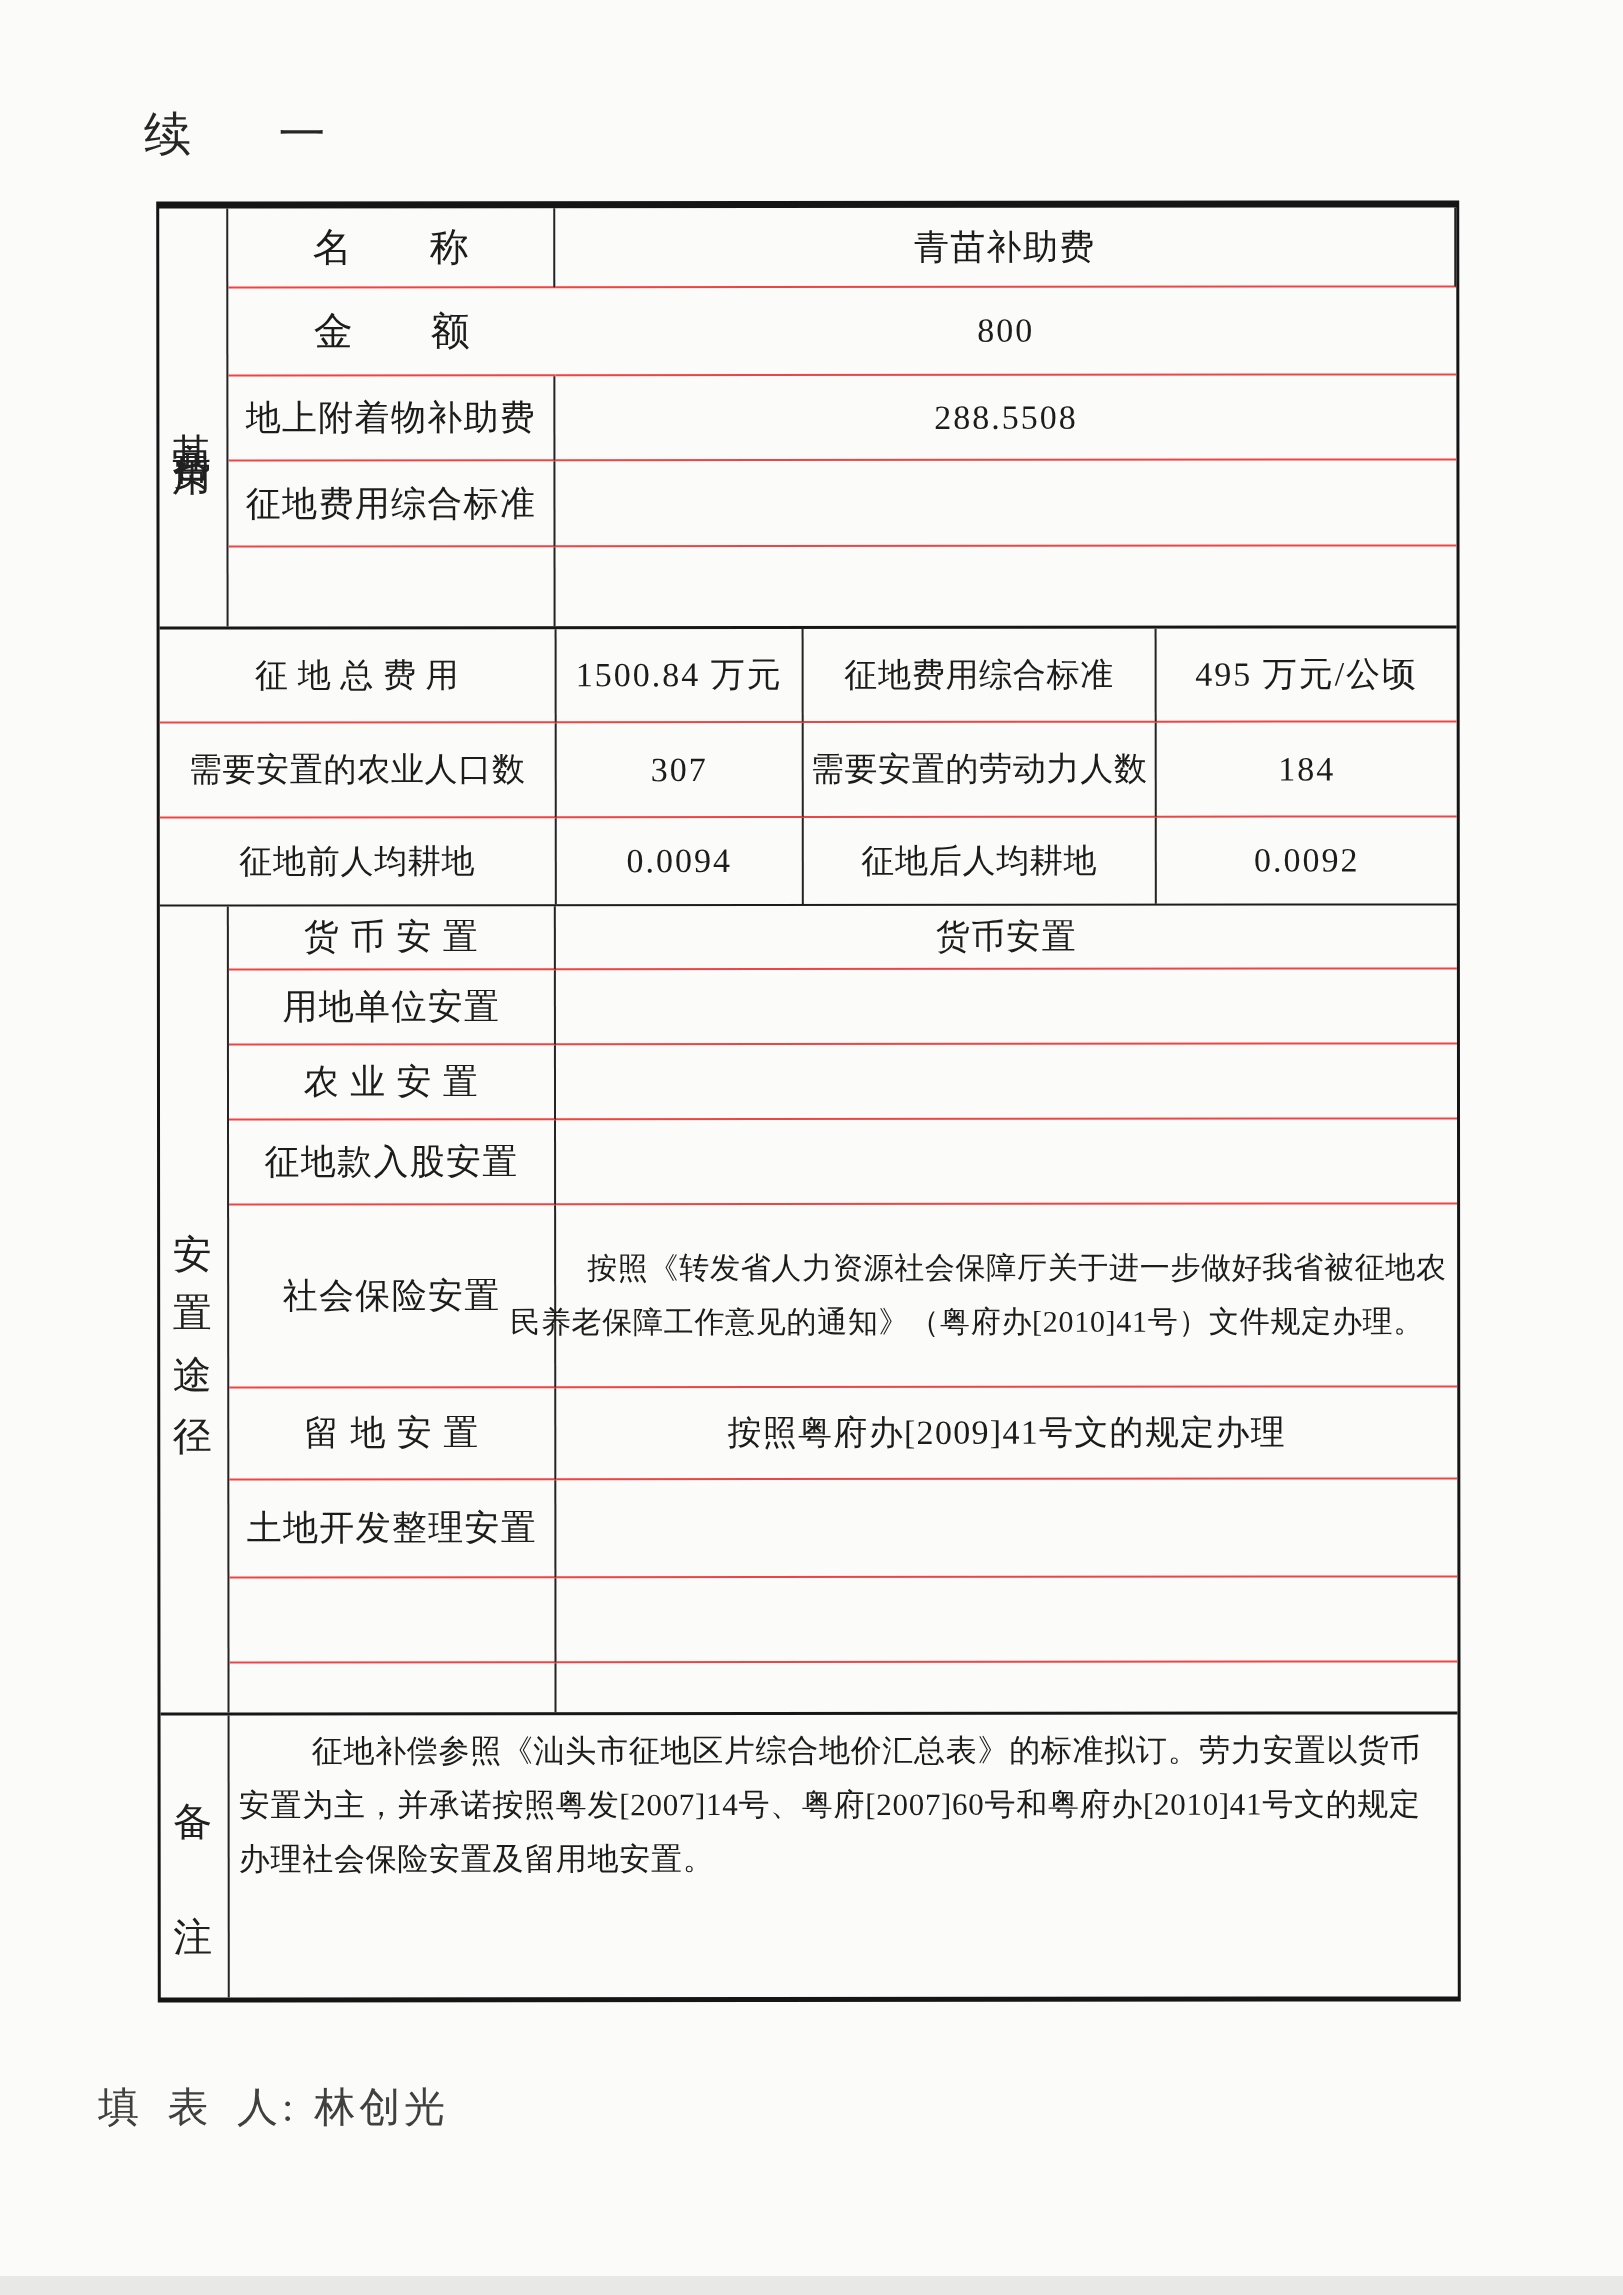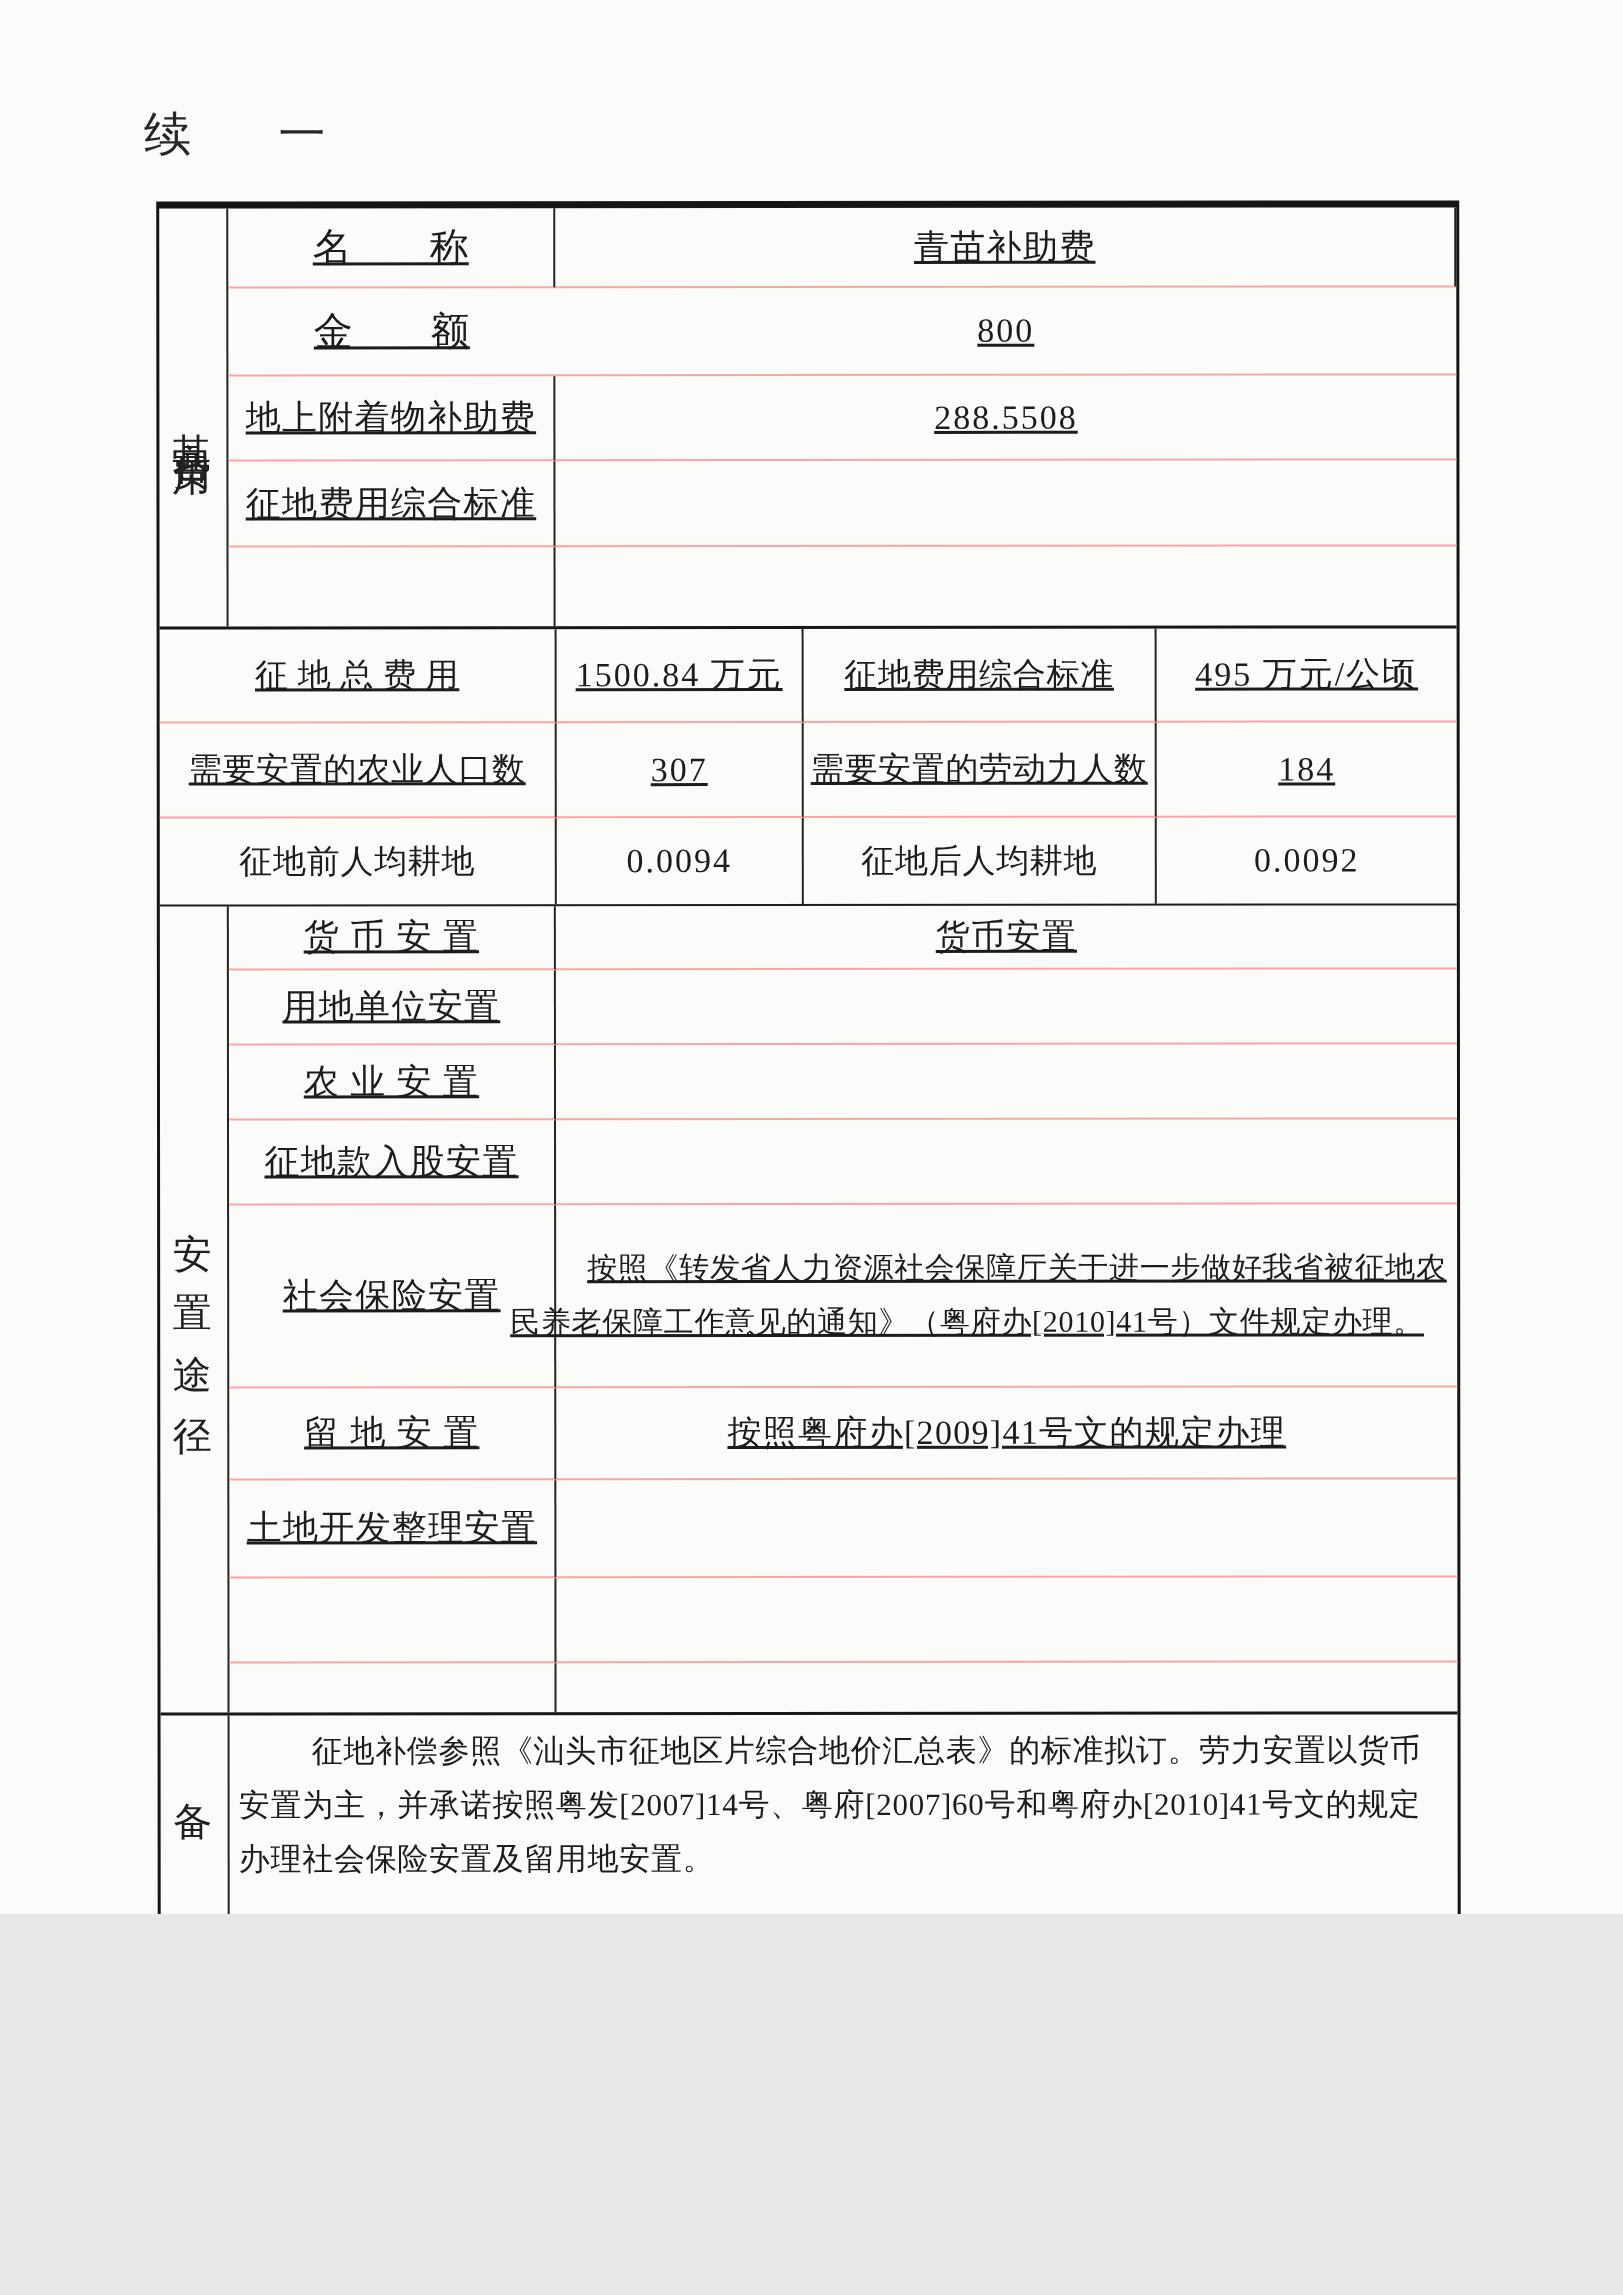--- a/index.html
+++ b/index.html
@@ -1,18 +1,18 @@
 <!DOCTYPE html>
 <html style="font-size:10.5px"><head>
 <meta charset="utf-8">
 <style>
   html,body{margin:0;padding:0;background:#e8e8e6;}
   .page{
     position:relative;
-    width:1623px;height:1914px;
+    width:1623px;height:2276px;
     background:#fbfbf9;
     font-family:"Liberation Serif","DejaVu Serif",serif;
     color:#1c1c1c;
     overflow:hidden;
   }
   .cont-label{
     position:absolute;left:144px;top:103px;
     font-size:47px;letter-spacing:3.9px;word-spacing:68px;
     color:#262626;
   }
@@ -29,21 +29,21 @@
   .sec{display:grid;box-sizing:border-box;}
   .sec-other{height:424px;grid-template-columns:69px 327px 1fr;grid-template-rows:80px 88px 85px 86px 1fr;}
   .sec-summary{height:281px;border-top:3.9px solid #171717;grid-template-columns:397px 247px 353px 1fr;grid-template-rows:94px 95px 1fr;}
   .sec-resettle{height:819px;border-top:2.6px solid #1d1d1d;grid-template-columns:69px 327px 1fr;grid-template-rows:64px 75px 75px 85px 183px 92px 98px 85px 1fr;}
   .sec-remarks{flex:1;border-top:3.9px solid #171717;grid-template-columns:69px 1fr;}
   .cell{
     display:flex;align-items:center;justify-content:center;
     box-sizing:border-box;text-align:center;
   }
   .br{border-right:2px solid #242424;}
-  .bb{border-bottom:2px solid #fca5a5;text-decoration:underline;}
+  .bb{border-bottom:2px solid #ef4444;}
   .vlabel{
     writing-mode:vertical-lr;text-orientation:upright;
     text-align:center;line-height:65px;font-size:39px;
     box-sizing:border-box;color:#202020;
   }
   .vlabel-fees{letter-spacing:9.2px;padding-top:4.6px;grid-row:1/6;}
   .vlabel-resettle{letter-spacing:62px;padding-top:31px;grid-row:1/10;}
   .vlabel-remarks{letter-spacing:113px;padding-top:56px;}
   .hdr{font-size:39px;}
   .lbl{font-size:35px;letter-spacing:1.3px;}

